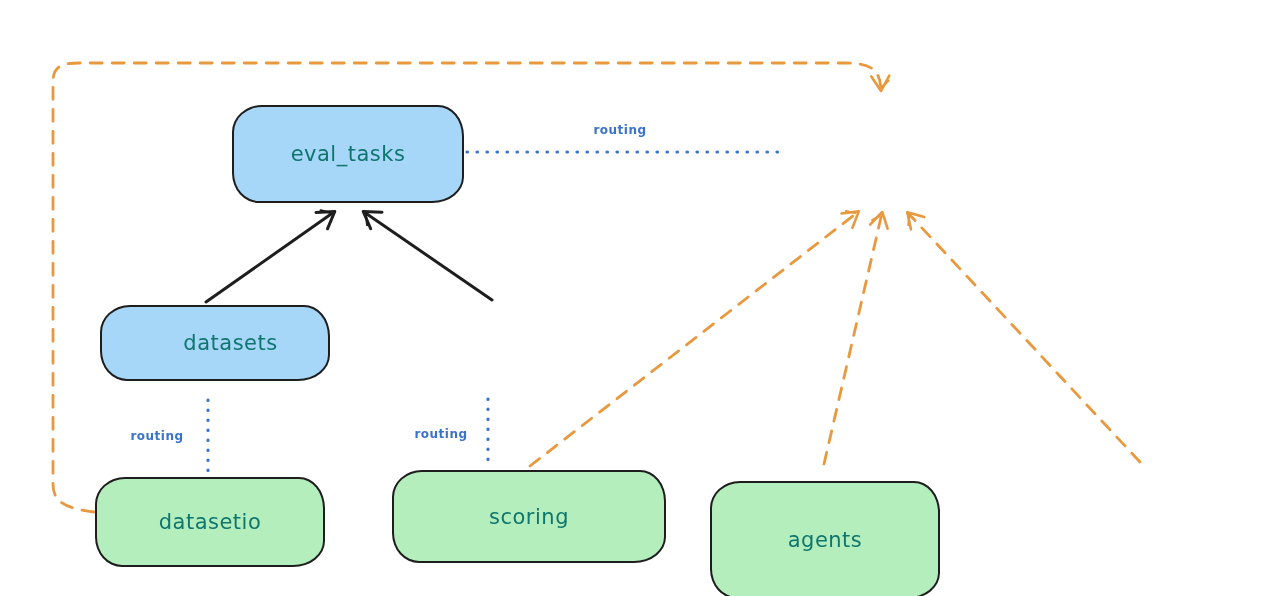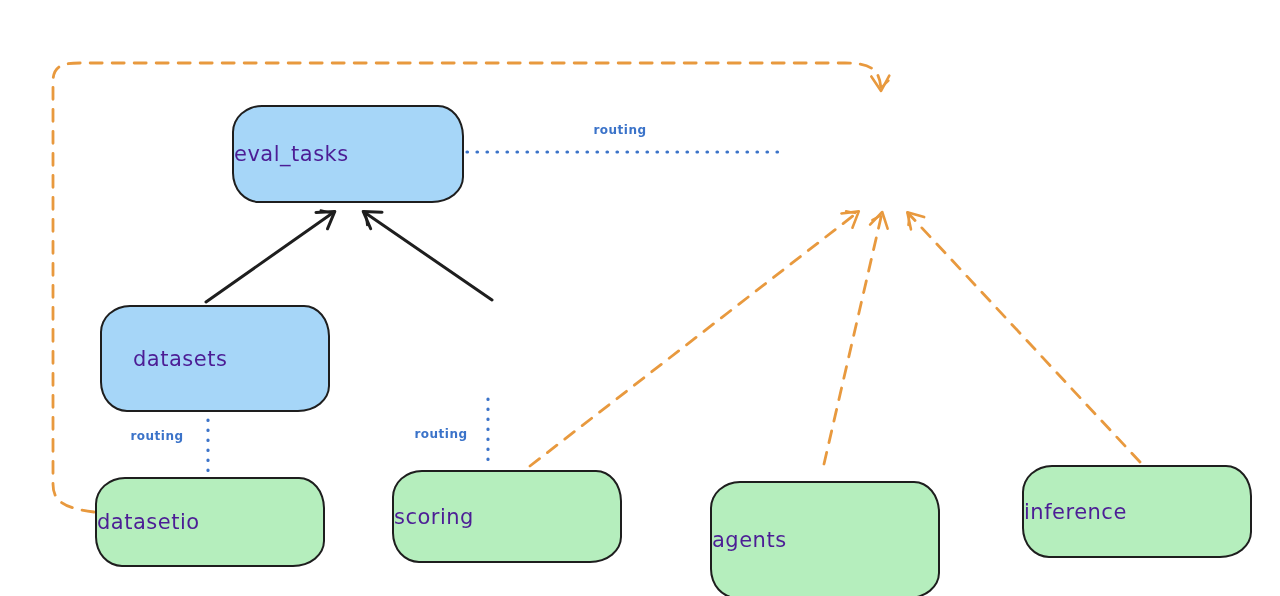--- a/index.html
+++ b/index.html
@@ -21,36 +21,36 @@
     top: 0;
     width: 1280px;
     height: 596px;
   }
   .node {
     position: absolute;
     box-sizing: border-box;
     border: 2.6px solid #1e1e1e;
     display: flex;
     align-items: center;
-    justify-content: flex-start;
+    justify-content: center;
     font-size: 21px;
     letter-spacing: 0.5px;
-    color: #4c1d95;
+    color: #0f766e;
     
     border-radius: 30px 26px 32px 27px / 27px 31px 26px 30px;
   }
   .node.blue  { background: #a6d6f8; }
   .node.green { background: #b5eebd; }
 
   .n-eval-tasks        { left: 232px; top: 105px; width: 232px; height: 98px; }
   .n-eval              { left: 787px; top: 103px; width: 229px; height: 98px; }
-  .n-datasets          { left: 100px; top: 305px; width: 230px; height: 107px; padding-left: 31px; }
+  .n-datasets          { left: 100px; top: 305px; width: 230px; height: 76px; padding-left: 31px; }
   .n-scoring-functions { left: 378px; top: 303px; width: 234px; height: 94px; }
   .n-datasetio         { left:  95px; top: 477px; width: 230px; height: 90px; }
-  .n-scoring           { left: 392px; top: 470px; width: 230px; height: 93px; }
+  .n-scoring           { left: 392px; top: 470px; width: 274px; height: 93px; }
   .n-agents            { left: 710px; top: 481px; width: 230px; height: 118px; }
   .n-inference         { left: 1022px; top: 465px; width: 230px; height: 93px; }
 
   .routing-label {
     position: absolute;
     color: #3b73c9;
     font-size: 12px;
     font-weight: 600;
     letter-spacing: 0.5px;
     transform: translate(-50%, -50%);
@@ -99,21 +99,18 @@
 
   <div class="node green n-datasetio">
     <span>datasetio</span>
   </div>
   <div class="node green n-scoring">
     <span>scoring</span>
   </div>
   <div class="node green n-agents">
     <span>agents</span>
   </div>
-  <div class="node green n-inference">
-    <span>inference</span>
-  </div>
 
   <div class="routing-label rl-top">routing</div>
   <div class="routing-label rl-left">routing</div>
   <div class="routing-label rl-middle">routing</div>
 
 </div>
 
 </body></html>

